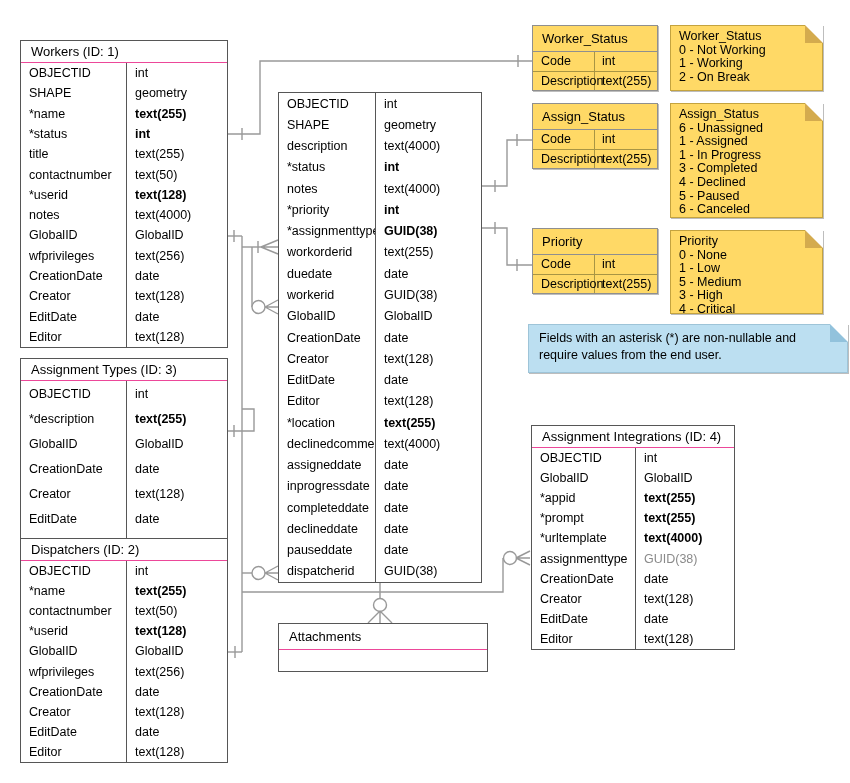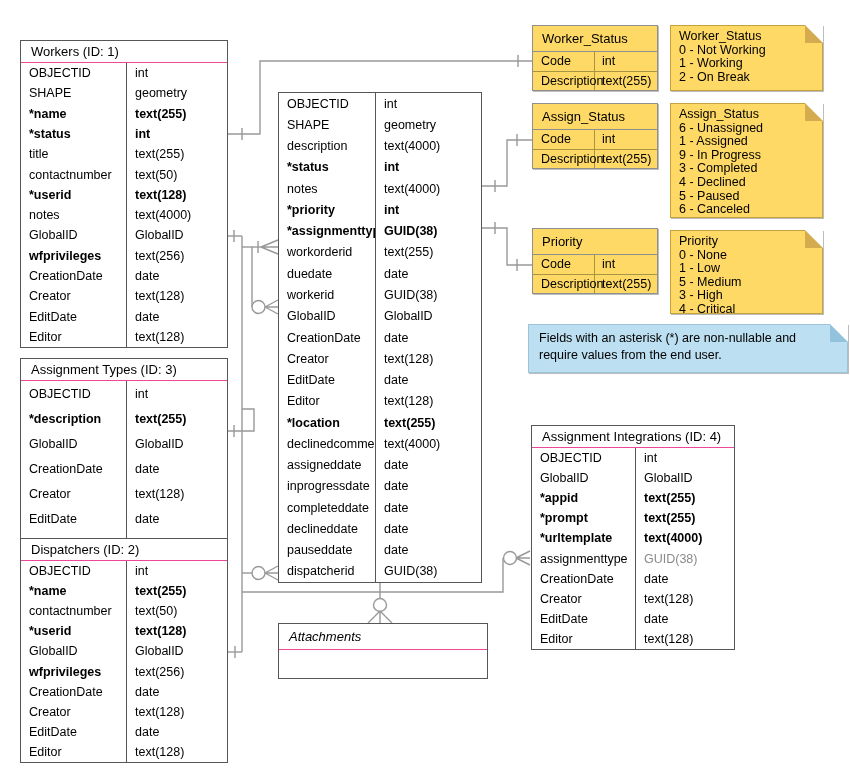--- a/index.html
+++ b/index.html
@@ -11,21 +11,21 @@
   .etable{position:absolute;background:#ffffff;border:1px solid #565656;box-sizing:border-box;
           display:flex;flex-direction:column;}
   .etable .thead{height:22px;flex:0 0 22px;border-bottom:1px solid #ec4899;display:flex;align-items:center;
           padding-left:10px;font-size:13px;box-sizing:border-box;background:#fff;}
   .etable .tbody{flex:1 1 auto;display:flex;flex-direction:column;}
   .etable .row{flex:1 1 0;display:flex;align-items:center;font-size:12.5px;min-height:0;}
   .etable .cell-name{box-sizing:border-box;padding-left:8px;border-right:1px solid #565656;
           height:100%;display:flex;align-items:center;white-space:nowrap;overflow:hidden;}
   .etable .cell-type{box-sizing:border-box;padding-left:8px;height:100%;display:flex;align-items:center;
           white-space:nowrap;overflow:hidden;}
-  .etable .b-name .cell-name, .etable .b-both .cell-name{font-weight:700;}
+  .etable .b-name .cell-name, .etable .b-both .cell-name{font-weight:400;}
   .etable .b-both .cell-type{font-weight:700;}
   .etable .t-muted .cell-type{color:#8a8a8a;}
 
   
   .w106 .cell-name{width:106px;flex:0 0 106px;}
   .w97  .cell-name{width:97px; flex:0 0 97px;}
   .w104 .cell-name{width:104px;flex:0 0 104px;}
 
   
   .etable.attach .thead{height:26px;flex:0 0 26px;}
@@ -396,21 +396,21 @@
         <div class="row">
           <div class="cell-name">EditDate</div>
           <div class="cell-type">date</div>
         </div>
         <div class="row">
           <div class="cell-name">Editor</div>
           <div class="cell-type">text(128)</div>
         </div>
       </div>
     </div>
-  <div class="etable attach" style="left:278px;top:623px;width:210px;height:56px;font-style:italic;">
+  <div class="etable attach" style="left:278px;top:623px;width:210px;height:49px;">
       <div class="thead">Attachments</div>
       <div class="tbody">
         <div class="row">
           <div class="cell-name"></div>
           <div class="cell-type"></div>
         </div>
       </div>
     </div>
 
   <div class="mtable" style="left:532px;top:25px;width:126px;height:66px;">
@@ -456,21 +456,21 @@
   <div class="note" style="left:670px;top:25px;width:153px;height:66px;">
       <div class="nline">Worker_Status</div>
       <div class="nline">0 - Not Working</div>
       <div class="nline">1 - Working</div>
       <div class="nline">2 - On Break</div>
     </div>
   <div class="note" style="left:670px;top:103px;width:153px;height:115px;">
       <div class="nline">Assign_Status</div>
       <div class="nline">6 - Unassigned</div>
       <div class="nline">1 - Assigned</div>
-      <div class="nline">9 - In Progress</div>
+      <div class="nline">1 - In Progress</div>
       <div class="nline">3 - Completed</div>
       <div class="nline">4 - Declined</div>
       <div class="nline">5 - Paused</div>
       <div class="nline">6 - Canceled</div>
     </div>
   <div class="note" style="left:670px;top:230px;width:153px;height:84px;">
       <div class="nline">Priority</div>
       <div class="nline">0 - None</div>
       <div class="nline">1 - Low</div>
       <div class="nline">5 - Medium</div>

